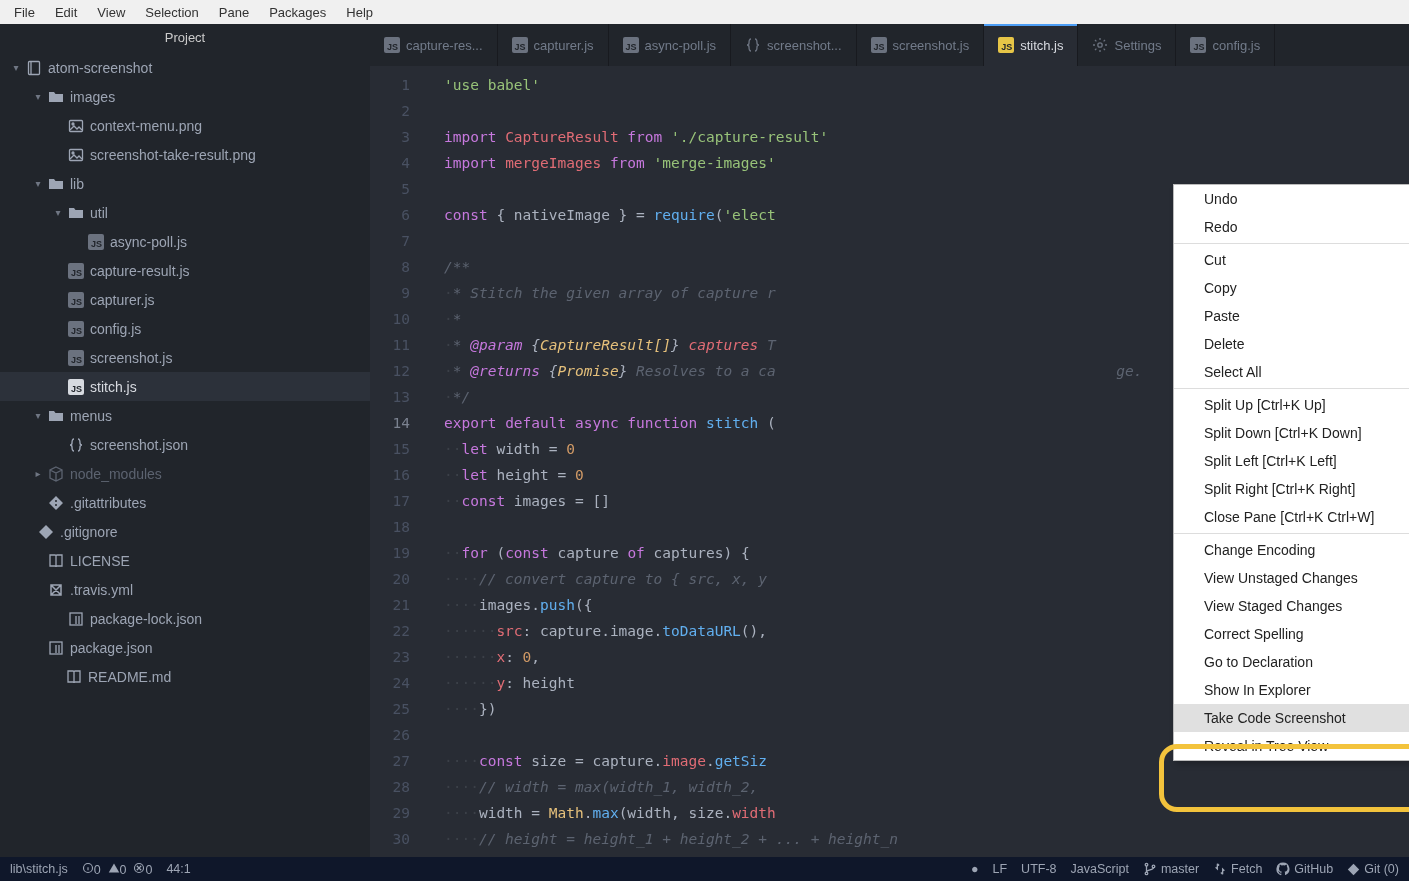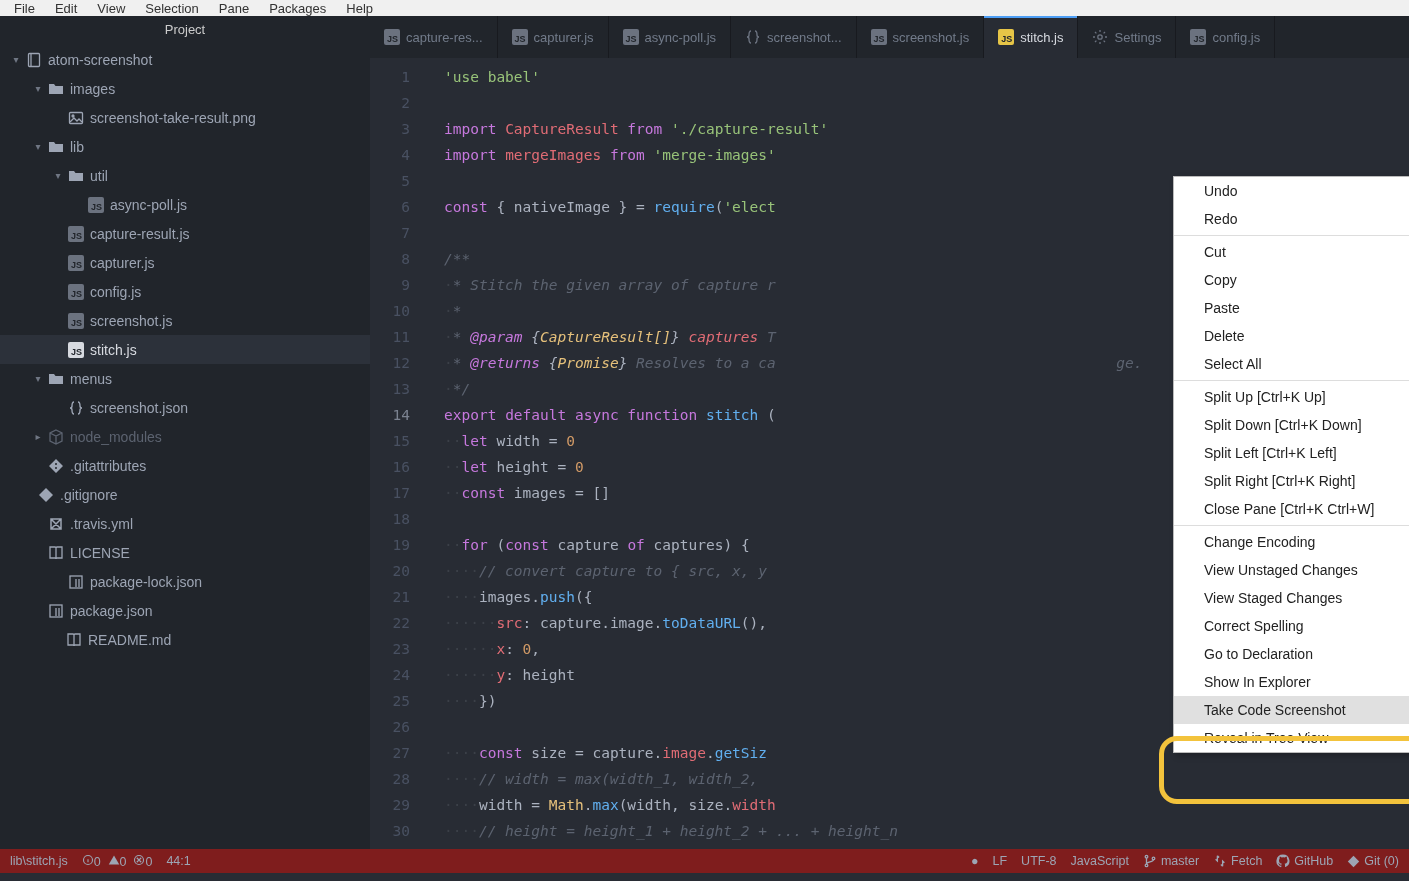--- a/index.html
+++ b/index.html
@@ -1,17 +1,17 @@
 <!DOCTYPE html>
 <html><head>
 <meta charset="utf-8">
 <style>
 * { box-sizing: border-box; margin: 0; padding: 0; }
 html, body { width: 1409px; height: 881px; font-family: "Segoe UI", -apple-system, sans-serif; overflow: hidden; background: #282c34; color: #abb2bf; }
-.menubar { height: 16px; background: #f0f0f0; color: #333; display: flex; align-items: center; padding: 0 4px; font-size: 13px; }
+.menubar { height: 24px; background: #f0f0f0; color: #333; display: flex; align-items: center; padding: 0 4px; font-size: 13px; }
 .menubar .item { padding: 2px 10px; }
 .main { display: flex; height: 833px; }
 .sidebar { width: 370px; background: #21252b; display: flex; flex-direction: column; }
 .sidebar-title { text-align: center; color: #ccc; font-size: 13px; padding: 6px 0 8px; }
 .tree { font-size: 14px; color: #9da5b4; }
 .tree-row { display: flex; align-items: center; height: 29px; padding-left: 0; }
 .tree-row.sel { background: #2c313a; color: #d7dae0; }
 .chev { width: 16px; display: inline-flex; justify-content: center; color: #6f7683; font-size: 10px; }
 .ico { width: 20px; display: inline-flex; justify-content: center; margin-right: 4px; }
 .svg { width: 16px; height: 16px; }
@@ -27,21 +27,21 @@
 .code { flex:1; display:flex; font-family: Menlo, Consolas, monospace; font-size: 14.5px; line-height: 26px; background:#282c34; overflow:hidden; }
 .gutter { width: 56px; text-align: right; color: #495162; padding: 6px 16px 0 0; background:#282c34; user-select:none; }
 .gutter .cur { color: #7b8290; }
 .src { flex:1; padding: 6px 0 0 18px; white-space: pre; color:#abb2bf; position:relative; }
 .k { color:#c678dd; } .s { color:#98c379; } .c { color:#5c6370; font-style: italic; } .f { color:#61afef; } .t { color:#e5c07b; } .n { color:#d19a66; } .r { color:#e06c75; } .p { color:#abb2bf;margin-top:10px; } .dot { color:#3b4048; }
 .ctxmenu { position:absolute; left:803px; top:160px; width:333px; background:#fff; color:#222; font-size:14px; border:1px solid #bbb; box-shadow: 3px 3px 6px rgba(0,0,0,0.25); z-index:20; }
 .ctxmenu .mi { display:flex; justify-content:space-between; align-items:center; padding: 6px 18px 6px 30px; }
 .ctxmenu .sep { height:1px; background:#ddd; margin:2px 0; }
 .ctxmenu .mi.hl { background:#e0e0e0; }
 .highlight-box { position:absolute; left:789px; top:720px; width:360px; height:68px; border:5px solid #f3c33c; border-radius:18px; z-index:25; pointer-events:none; }
-.statusbar { height:24px; background:#7f1d1d; color:#9da5b4; display:flex; align-items:center; font-size:12.5px; padding: 0 10px; justify-content:space-between; }
+.statusbar { height:24px; background:#0f172a; color:#9da5b4; display:flex; align-items:center; font-size:12.5px; padding: 0 10px; justify-content:space-between; }
 .status-left, .status-right { display:flex; align-items:center; gap:14px; }
 .status-right .sitem { display:flex; align-items:center; gap:4px; }
 .gearicon, .ghicon, .branchicon, .arrowsicon, .circleicon { width:14px; height:14px; }
 </style>
 </head>
 <body>
 
 <div class="menubar" id="menubar">
     <div class="item">File</div>
     <div class="item">Edit</div>
@@ -79,20 +79,30 @@
         <span class="lbl">images</span>
       </div>
       <div class="tree-row" style="padding-left:66px">
         <span class="ico">
             <svg class="svg" viewBox="0 0 16 16" fill="none" stroke="#9da5b4" stroke-width="1.3">
               <rect x="1.5" y="2.5" width="13" height="11" rx="1"></rect>
               <circle cx="5" cy="6" r="1" fill="#9da5b4"></circle>
               <path d="M2 12l4-4 3 3 2-2 3 3"></path>
             </svg>
           </span>
+        <span class="lbl">context-menu.png</span>
+      </div>
+      <div class="tree-row" style="padding-left:66px">
+        <span class="ico">
+            <svg class="svg" viewBox="0 0 16 16" fill="none" stroke="#9da5b4" stroke-width="1.3">
+              <rect x="1.5" y="2.5" width="13" height="11" rx="1"></rect>
+              <circle cx="5" cy="6" r="1" fill="#9da5b4"></circle>
+              <path d="M2 12l4-4 3 3 2-2 3 3"></path>
+            </svg>
+          </span>
         <span class="lbl">screenshot-take-result.png</span>
       </div>
 
       <div class="tree-row" style="padding-left:30px">
         <span class="chev">▾</span>
         <span class="ico">
             <svg class="svg" viewBox="0 0 16 16" fill="#9da5b4">
               <path d="M1 3h5l1.5 2H15v8H1z"></path>
             </svg>
           </span>
@@ -183,33 +193,33 @@
       <div class="tree-row" style="padding-left:36px">
         <span class="ico">
             <svg class="svg" viewBox="0 0 16 16" fill="#9da5b4">
               <path d="M8 1l7 7-7 7-7-7z"></path>
             </svg>
           </span>
         <span class="lbl">.gitignore</span>
       </div>
       <div class="tree-row" style="padding-left:46px">
         <span class="ico">
+            <svg class="svg" viewBox="0 0 16 16" fill="none" stroke="#9da5b4" stroke-width="1.3">
+              <path d="M2 2h5c1 0 1 1 1 1v11s0-1-1-1H2zM14 2H9c-1 0-1 1-1 1v11s0-1 1-1h5z"></path>
+            </svg>
+          </span>
+        <span class="lbl">LICENSE</span>
+      </div>
+      <div class="tree-row" style="padding-left:46px">
+        <span class="ico">
             <svg class="svg" viewBox="0 0 16 16" fill="none" stroke="#9da5b4" stroke-width="1.5">
               <path d="M3 3h10v10H3z M3 3l10 10 M13 3L3 13"></path>
             </svg>
           </span>
         <span class="lbl">.travis.yml</span>
-      </div>
-      <div class="tree-row" style="padding-left:46px">
-        <span class="ico">
-            <svg class="svg" viewBox="0 0 16 16" fill="none" stroke="#9da5b4" stroke-width="1.3">
-              <path d="M2 2h5c1 0 1 1 1 1v11s0-1-1-1H2zM14 2H9c-1 0-1 1-1 1v11s0-1 1-1h5z"></path>
-            </svg>
-          </span>
-        <span class="lbl">LICENSE</span>
       </div>
       <div class="tree-row" style="padding-left:66px">
         <span class="ico">
             <svg class="svg" viewBox="0 0 16 16" fill="none" stroke="#9da5b4" stroke-width="1.3">
               <rect x="2" y="2" width="12" height="12"></rect>
               <path d="M8 5v8 M11 5v8"></path>
             </svg>
           </span>
         <span class="lbl">package-lock.json</span>
       </div>

